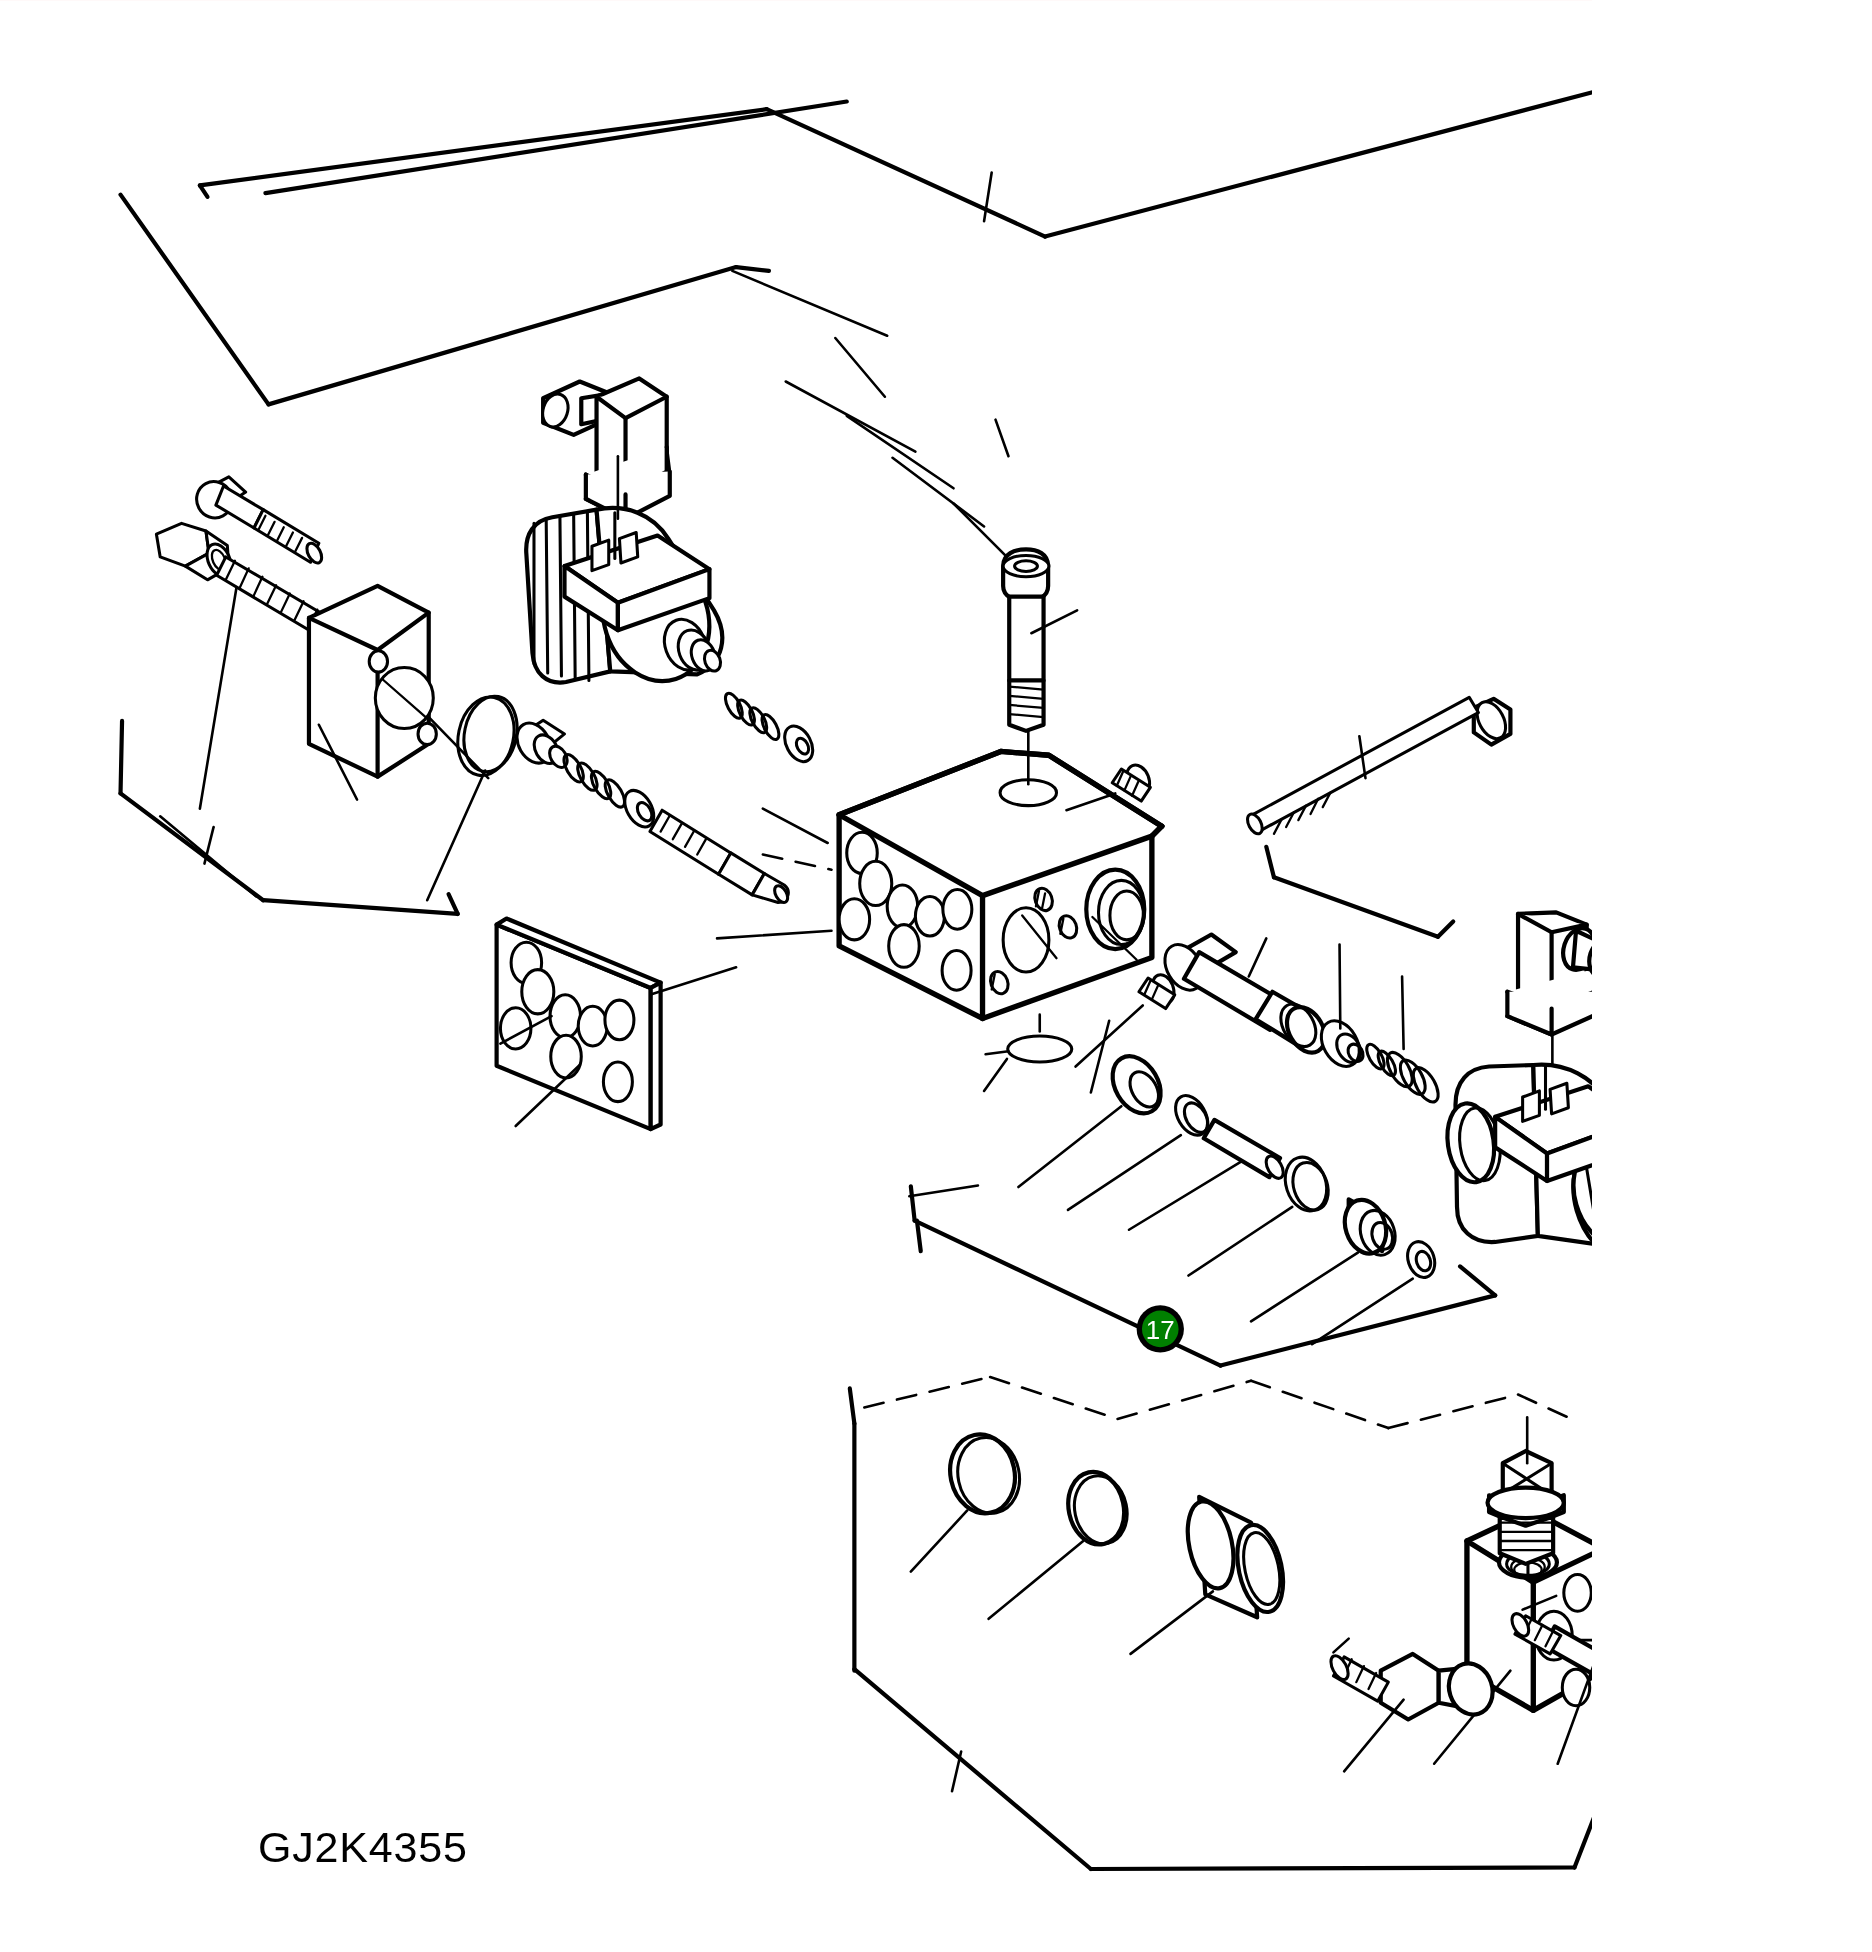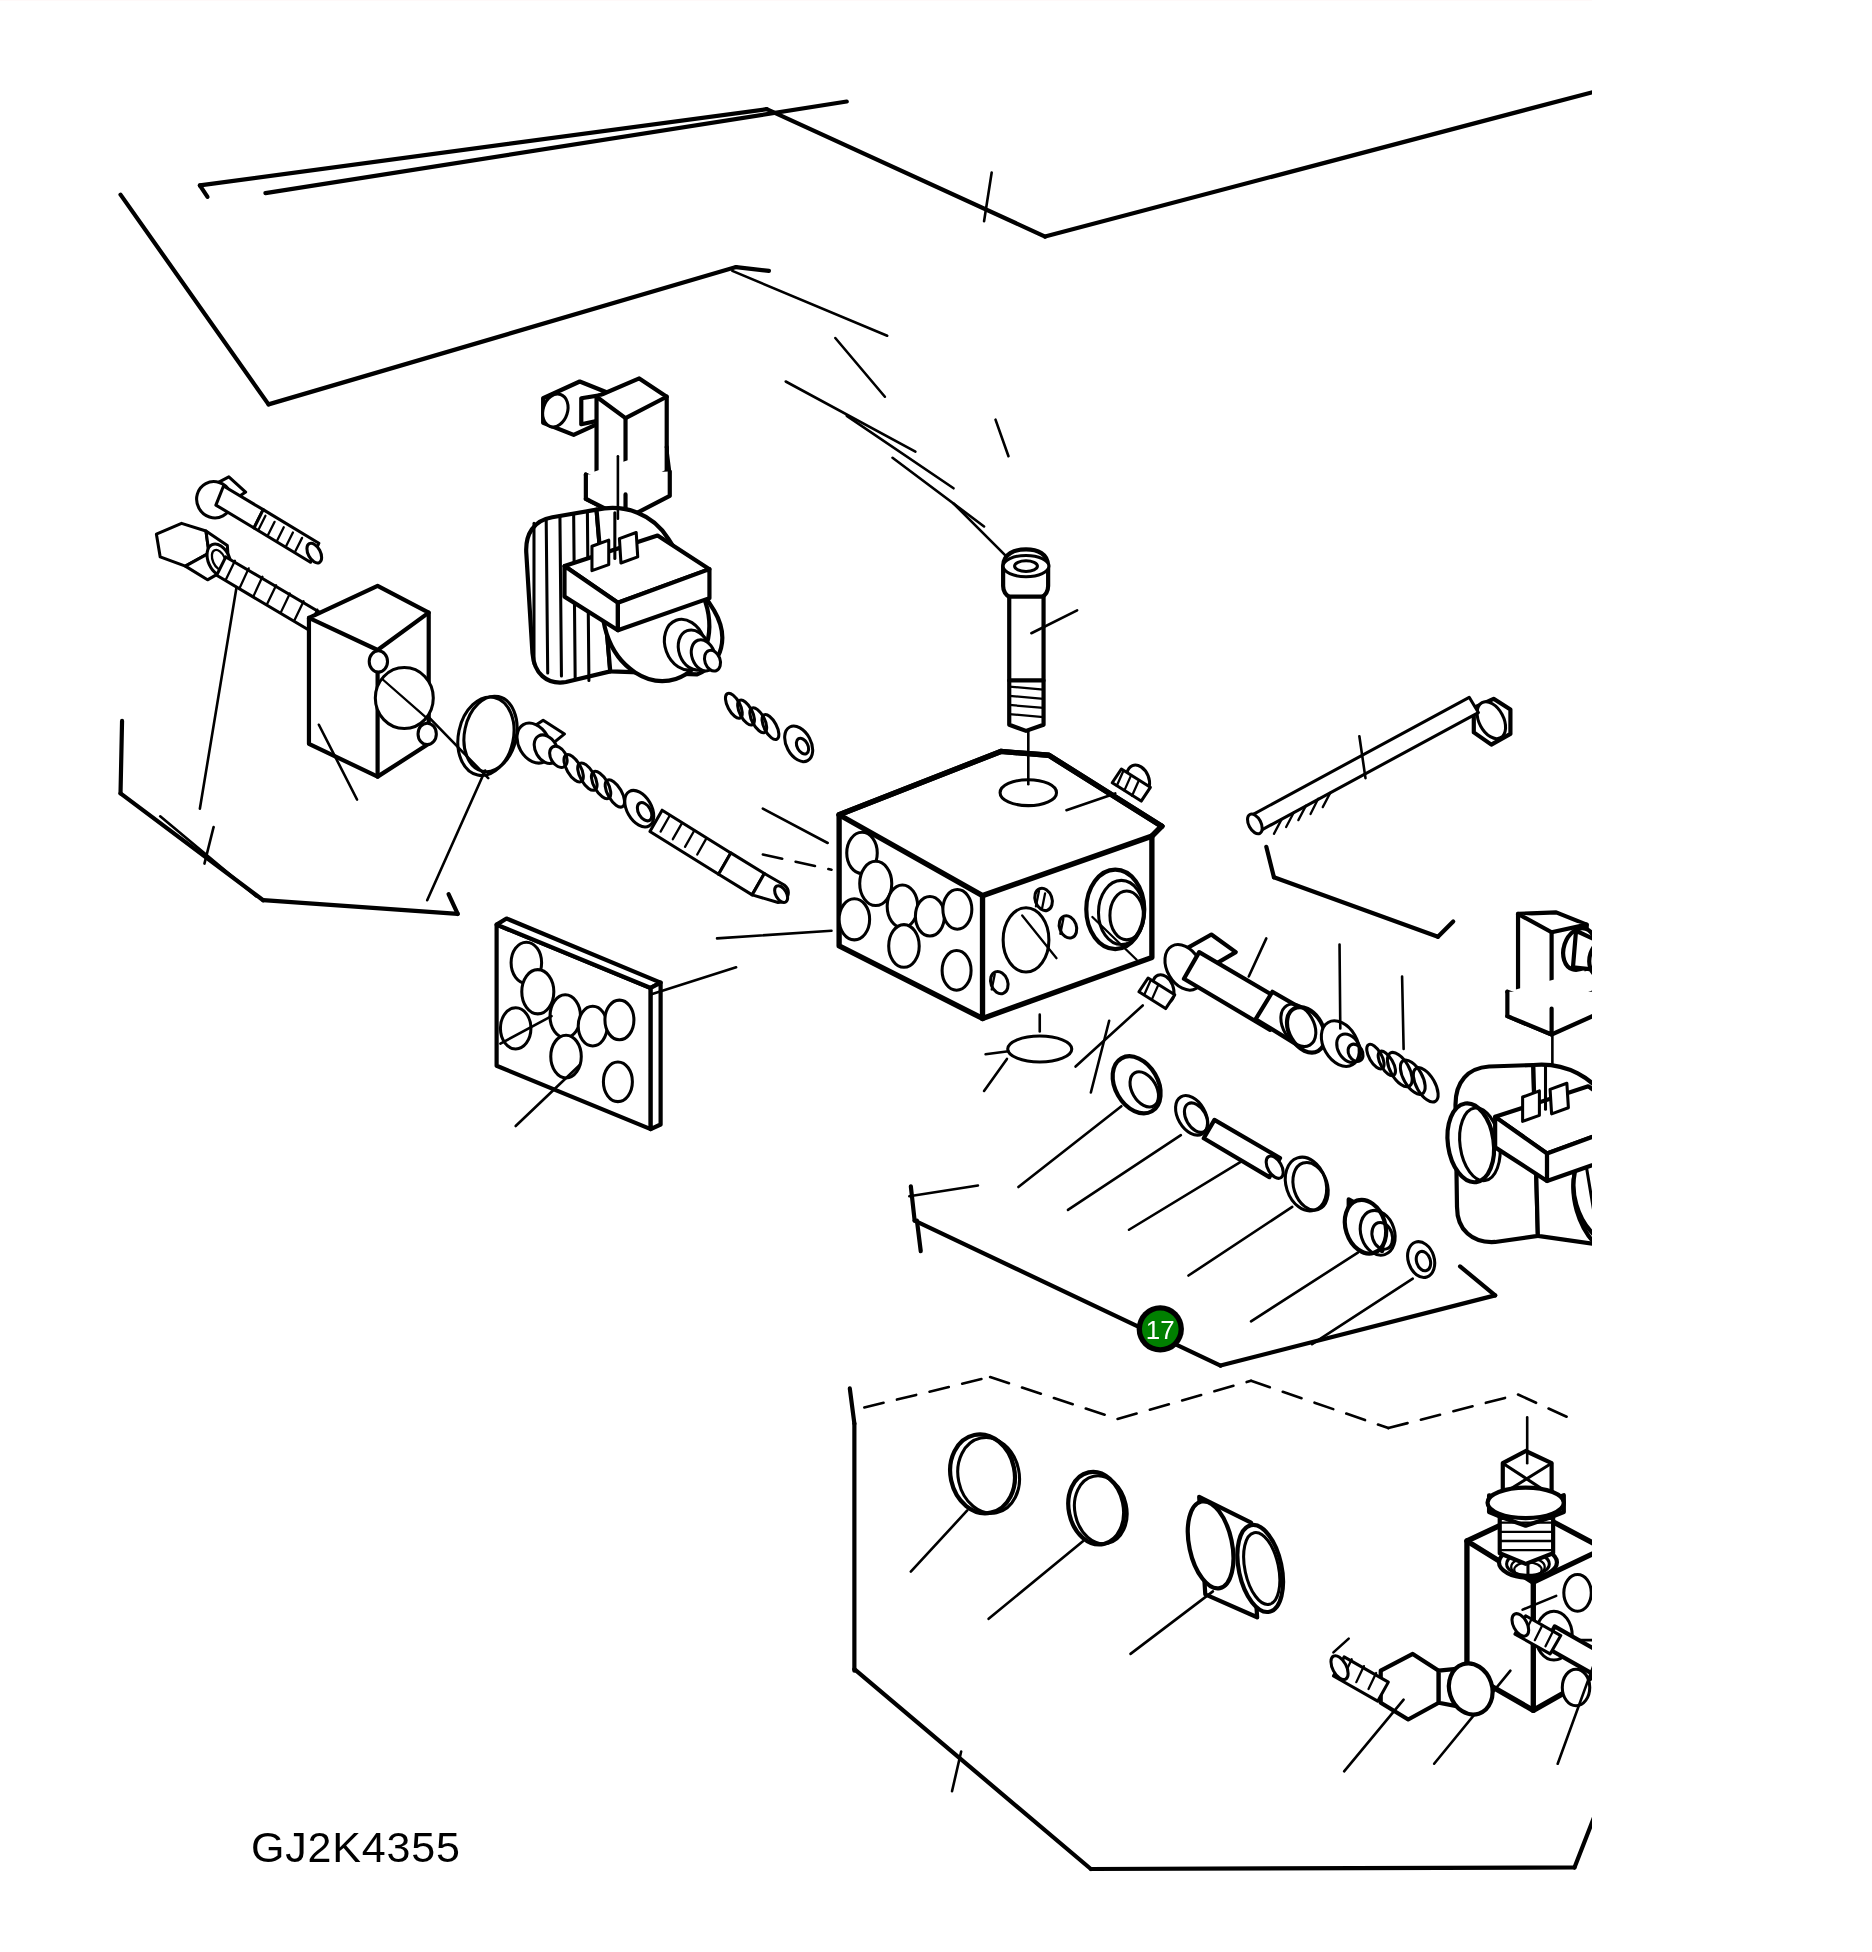--- a/index.html
+++ b/index.html
@@ -13,21 +13,21 @@
     overflow:hidden;
   }
   #diagram{
     position:absolute;
     left:0; top:0;
     width:1872px;
     height:1953px;
   }
   #drawing-number{
     position:absolute;
-    left:251px;
+    left:258px;
     top:1823px;
     font-family:"Liberation Sans", sans-serif;
     font-size:43px;
     letter-spacing:0.8px;
     color:#000000;
     white-space:nowrap;
   }
   .callout-text{
     font-family:"Liberation Sans", sans-serif;
     font-size:34px;

